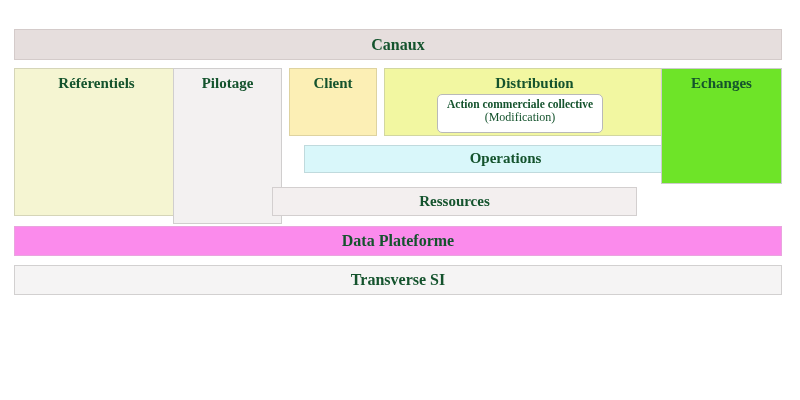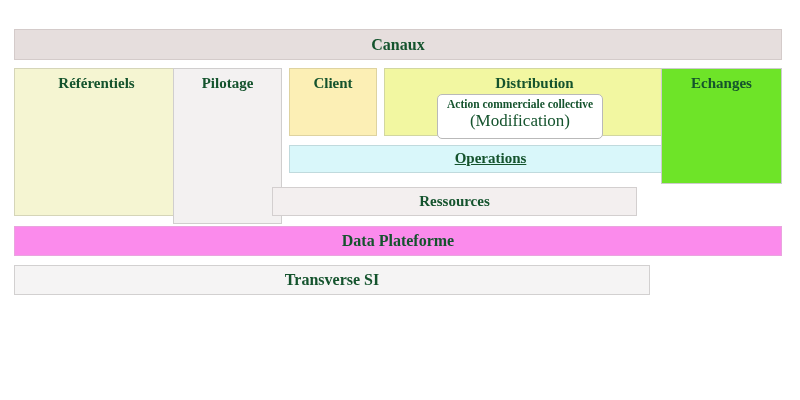--- a/index.html
+++ b/index.html
@@ -81,27 +81,26 @@
   }
   #distribution-block {
     left: 384px;
     top: 68px;
     width: 301px;
     height: 68px;
     background: #f2f7a1;
     border-color: #d2d7a0;
   }
   #operations-block {
-    left: 289px;
+    left: 304px;
     top: 145px;
     width: 403px;
     height: 28px;
     background: #d9f7fa;
     border-color: #c0dadd;
-    text-decoration: underline;
   }
   #ressources-block {
     left: 272px;
     top: 187px;
     width: 365px;
     height: 29px;
     background: #f3efef;
     border-color: #d3cfcf;
   }
 
@@ -121,21 +120,21 @@
   #action-card .card-title {
     display: block;
     font-weight: bold;
     font-size: 11.5px;
     line-height: 1.1;
     white-space: nowrap;
   }
   #action-card .card-sub {
     display: block;
     font-weight: normal;
-    font-size: 17px;
+    font-size: 12px;
     line-height: 1.15;
     white-space: nowrap;
   }
 
   
   #echanges-block {
     left: 661px;
     top: 68px;
     width: 121px;
     height: 116px;
@@ -149,21 +148,21 @@
     top: 226px;
     width: 768px;
     height: 30px;
     background: #fb8bec;
     border-color: #e9a4de;
     font-size: 16px;
   }
   #transverse-si-bar {
     left: 14px;
     top: 265px;
-    width: 636px;
+    width: 768px;
     height: 30px;
     background: #f5f4f4;
     border-color: #d2d0d0;
     font-size: 16px;
   }
 </style>
 </head>
 <body>
 
 <div class="architecture-map">

